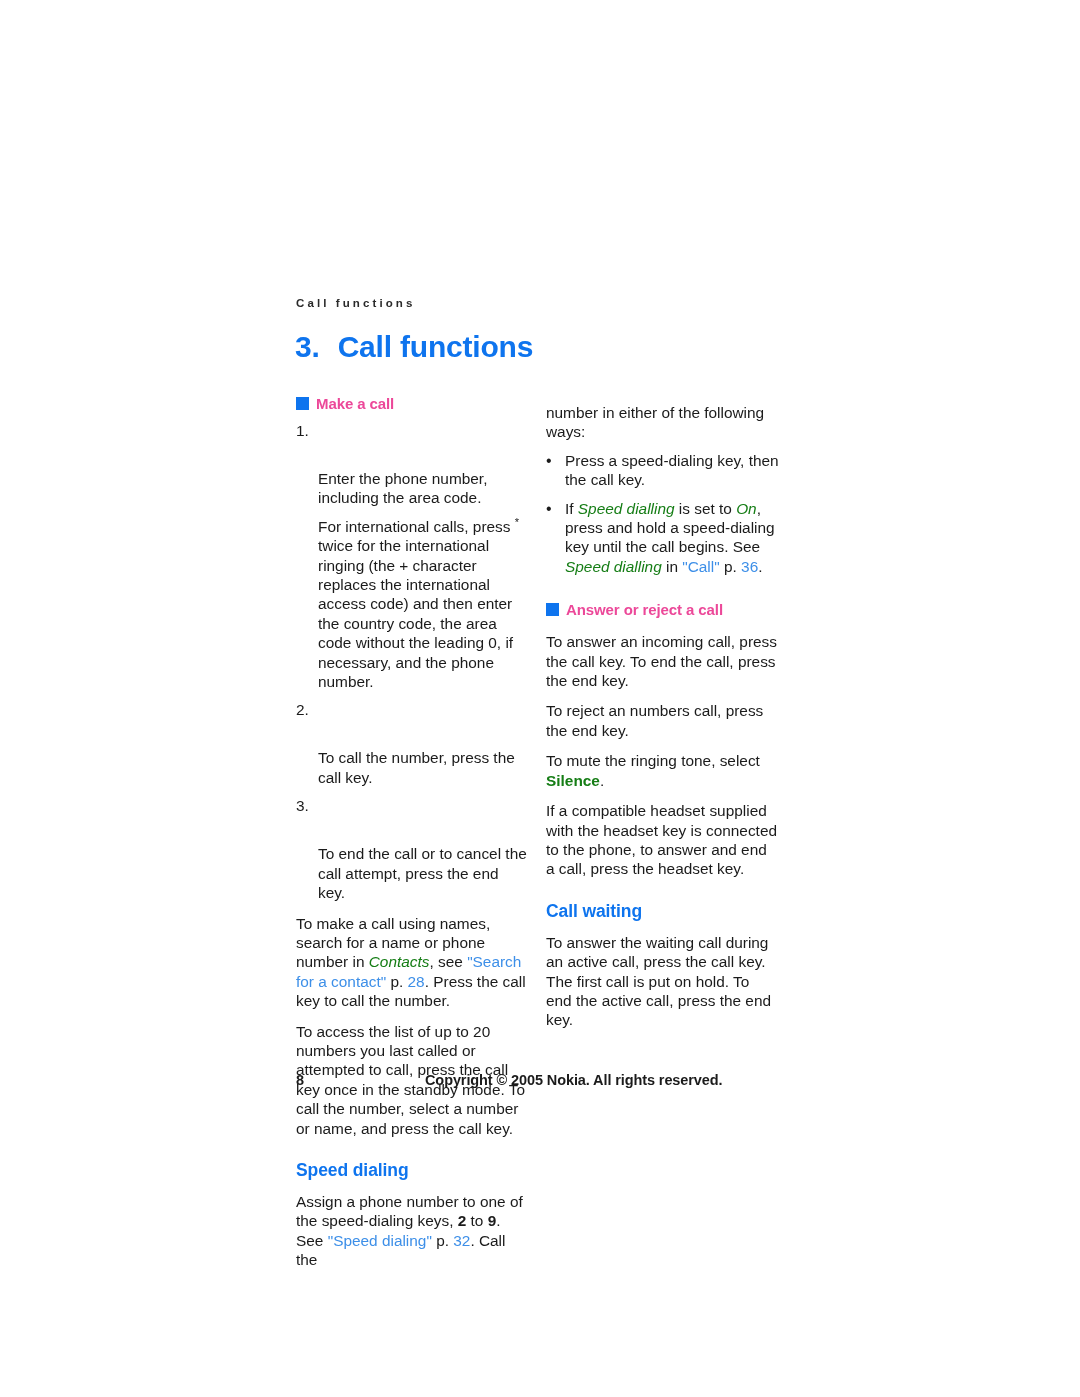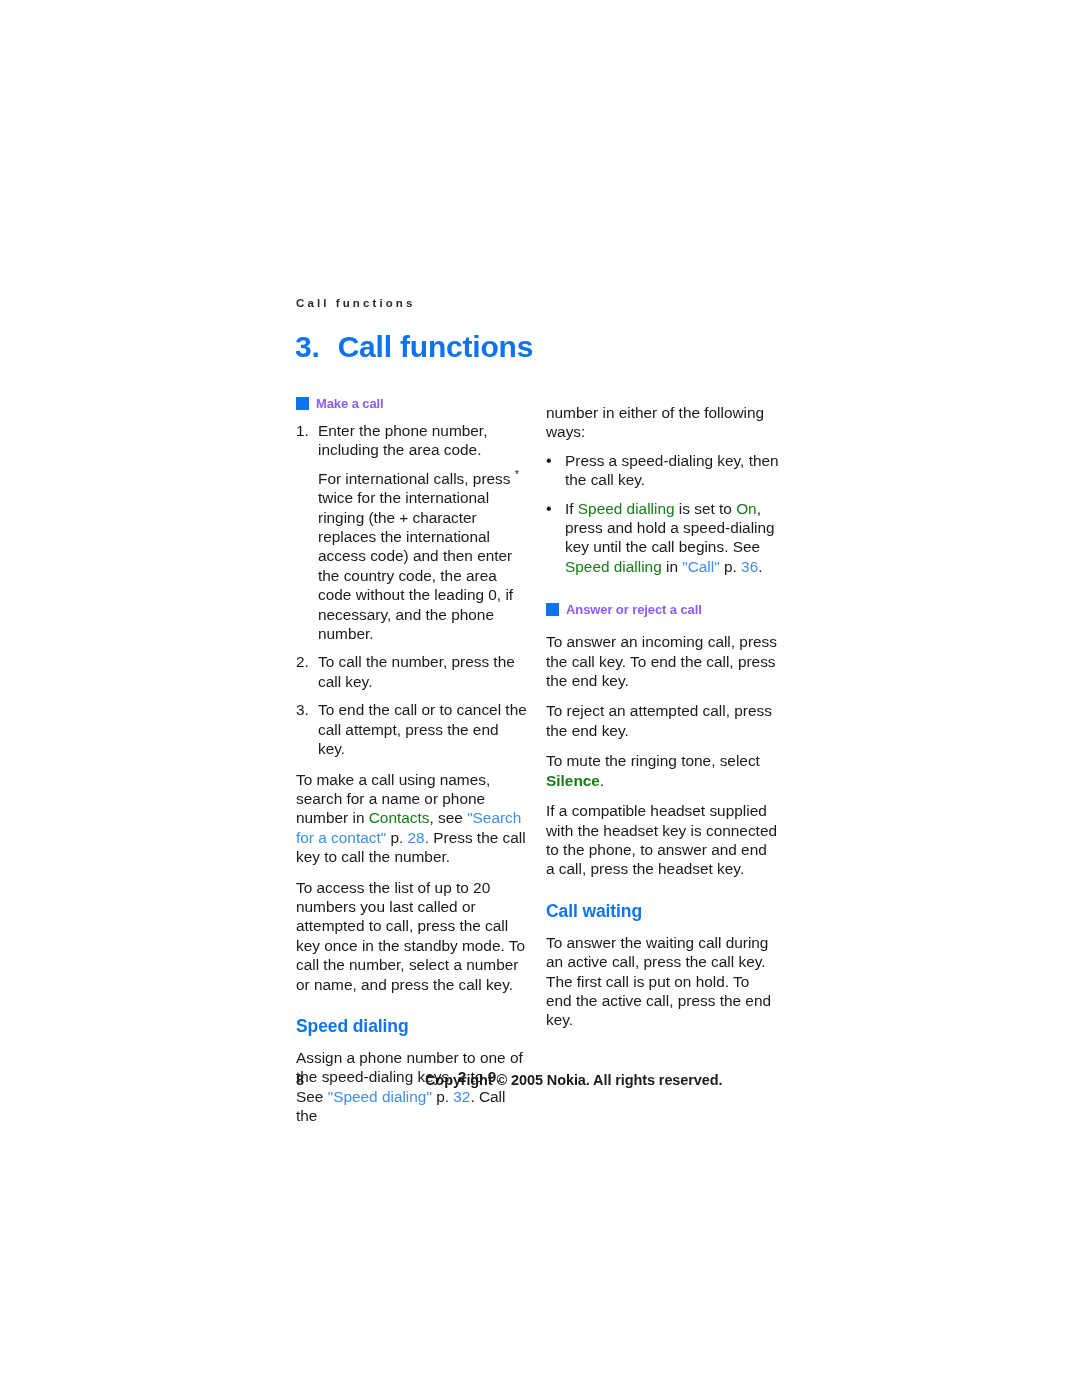--- a/index.html
+++ b/index.html
@@ -53,23 +53,23 @@
     width: 233px;
     font-size: 15.4px;
     line-height: 19.4px;
     color: #1b1b1b;
   }
   .col-left  { left: 296px; }
   .col-right { left: 546px; }
 
   
   h2.sec {
-    font-size: 13px;
-    font-weight: 700;
-    color: #8b5cf6;
+    font-size: 15px;
+    font-weight: 700;
+    color: #ec4899;
     margin: 0 0 6px 0;
     line-height: 23px;
     letter-spacing: -0.1px;
     display: flex;
     align-items: center;
   }
   h2.sec .sqr {
     display: inline-block;
     width: 13px;
     height: 13px;
@@ -98,40 +98,40 @@
   
   .numlist { margin: 0; padding: 0; }
   .numitem {
     display: flex;
     margin-bottom: 9px;
   }
   .numitem .n {
     width: 22px;
     flex: 0 0 22px;
   }
-  .numitem .body { flex: 1 1 auto; }
+  .numitem .body { flex: 1 1 auto; margin-top: 48px; }
   .numitem .body p { margin: 0 0 9px 0; }
   .numitem .body p:last-child { margin-bottom: 0; }
 
   
   .bullist { margin: 0 0 4px 0; padding: 0; }
   .bulitem {
     display: flex;
     margin-bottom: 9px;
   }
   .bulitem .b {
     width: 19px;
     flex: 0 0 19px;
     font-size: 16px;
     line-height: 19.4px;
   }
   .bulitem .body { flex: 1 1 auto; }
 
   
-  .ui      { color: #157D15; }
+  .ui      { color: #157D15; font-style: italic; }
   .ui-b    { color: #157D15; font-weight: 700; }
   .xref    { color: #3D8FE8; }
   .pagenum { color: #3D8FE8; }
   .bold    { font-weight: 700; }
   sup.star { font-size: 11px; vertical-align: super; line-height: 0; }
 
   
   .footer-pagenum {
     position: absolute;
     left: 296px;
@@ -222,21 +222,21 @@
 
     </div>
 
     <h2 class="sec spaced-top">
       <span class="sqr"></span>
         <span>Answer or reject a call</span>
     </h2>
 
     <p>To answer an incoming call, press the call key. To end the call, press the end key.</p>
 
-    <p>To reject an attempted call, press the end key.</p>
+    <p>To reject an numbers call, press the end key.</p>
 
     <p><span>To mute the ringing tone, select </span><span class="ui-b">Silence</span><span>.</span></p>
 
     <p>If a compatible headset supplied with the headset key is connected to the phone, to answer and end a call, press the headset key.</p>
 
     <h3 class="sub">Call waiting</h3>
 
     <p>To answer the waiting call during an active call, press the call key. The first call is put on hold. To end the active call, press the end key.</p>
 
 

